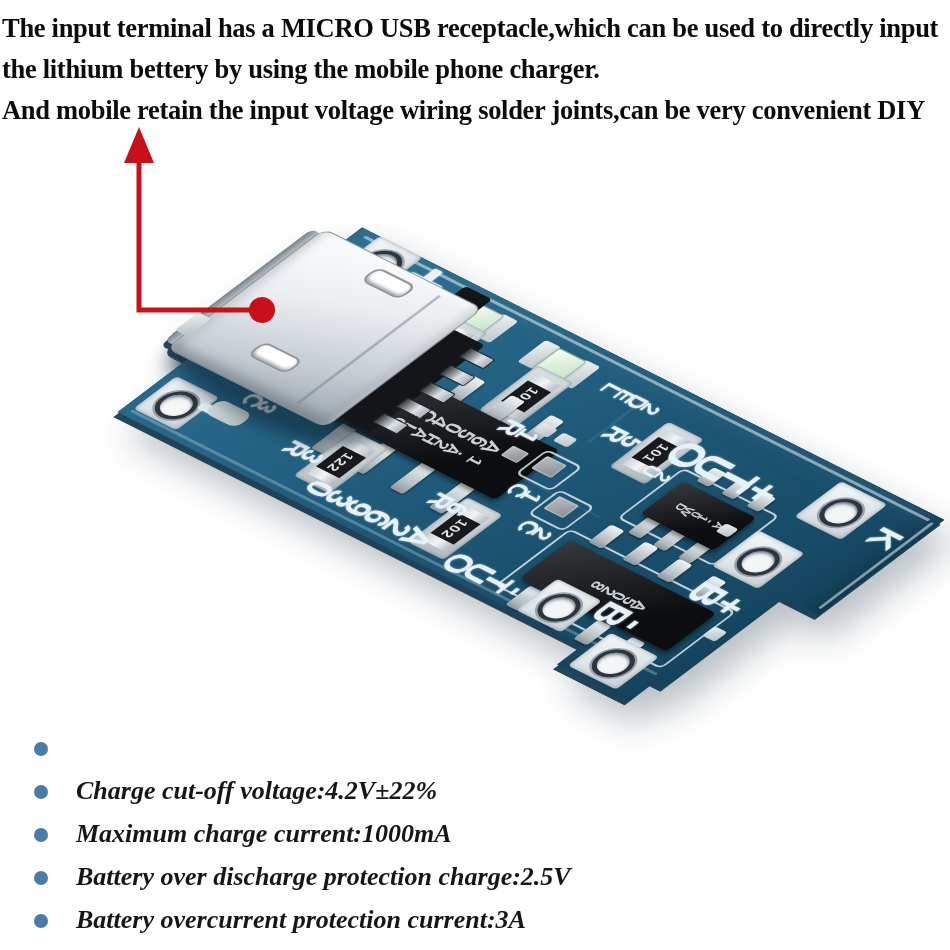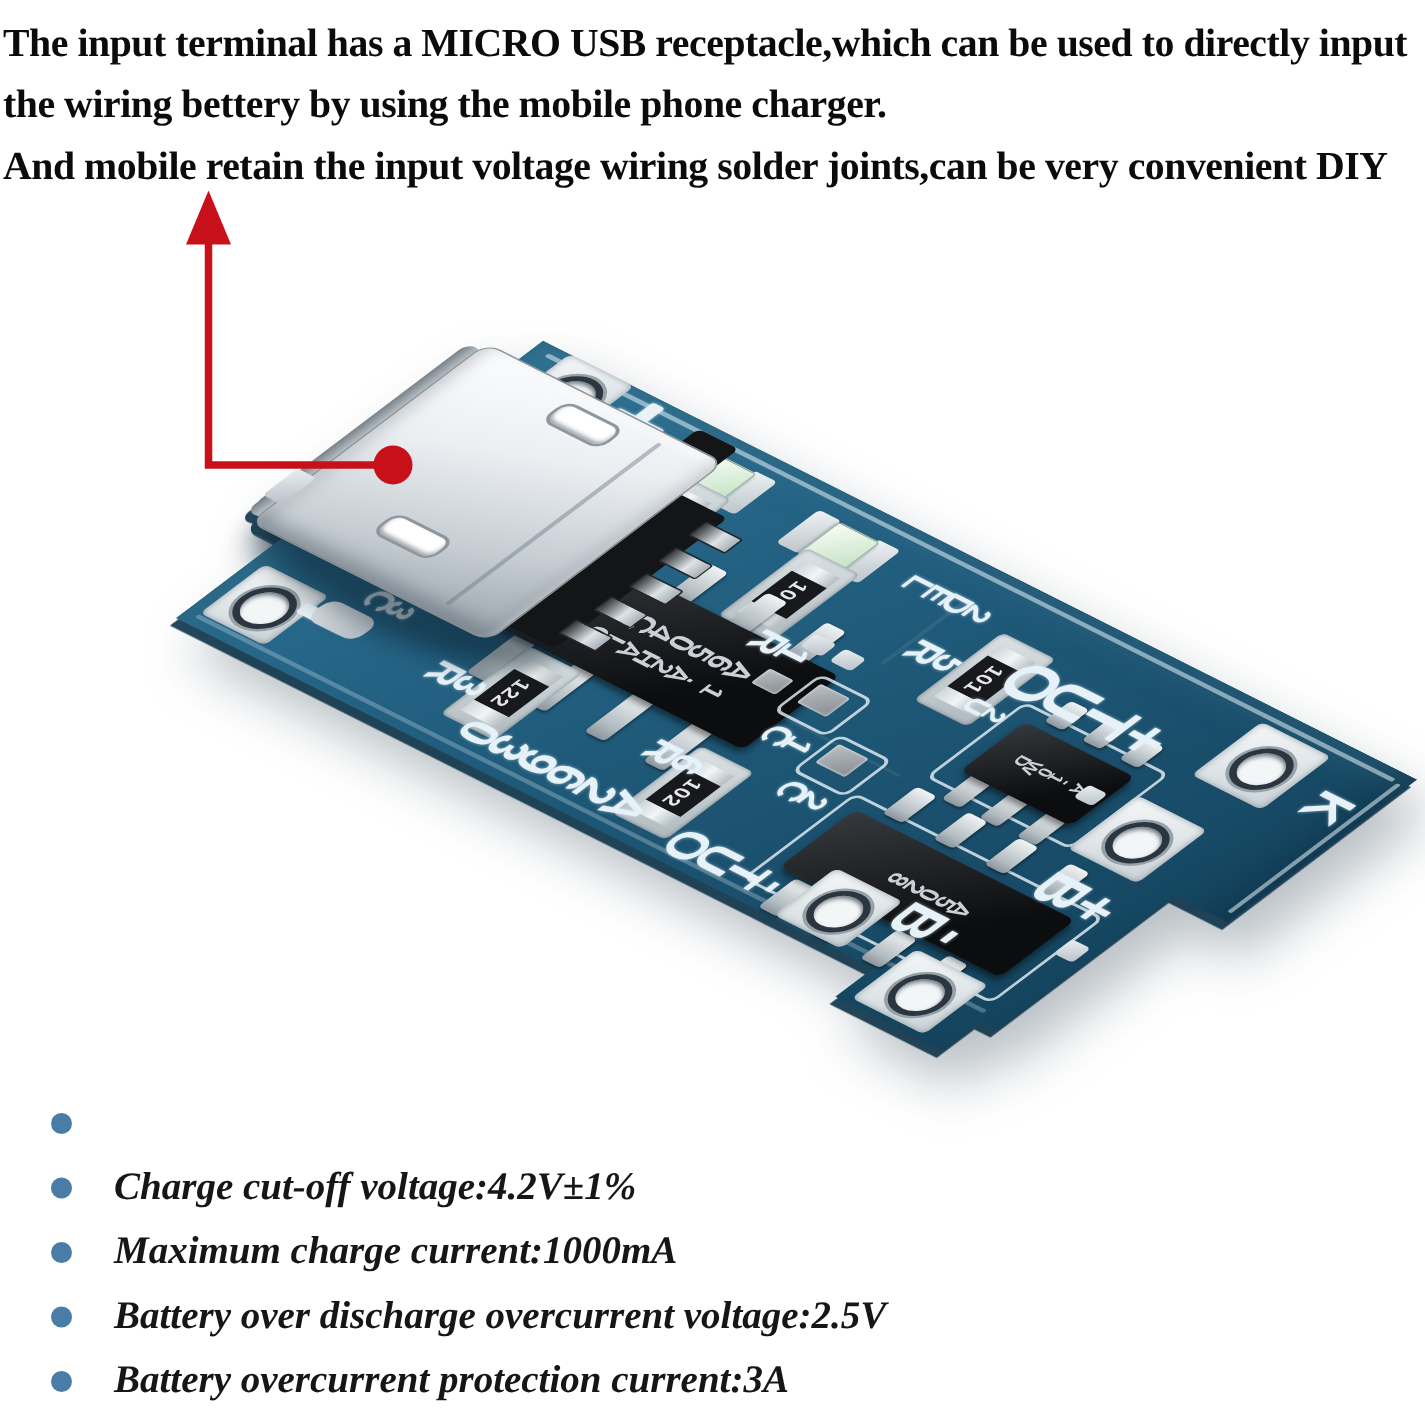--- a/index.html
+++ b/index.html
@@ -77,21 +77,21 @@
   .usb-pin{position:absolute;width:26px;height:12px;border-radius:2px;border:1px solid #23262a;
        background:linear-gradient(90deg,#34383c,#dde3e7 60%,#aab2b8);}
 </style>
 </head>
 <body>
 
 <div class="stage">
 
   <div>
     <div class="headline-line" style="top:13px">The input terminal has a MICRO USB receptacle,which can be used to directly input</div>
-    <div class="headline-line" style="top:54px">the wiring bettery by using the mobile phone charger.</div>
+    <div class="headline-line" style="top:54px">the lithium bettery by using the mobile phone charger.</div>
     <div class="headline-line" style="top:95px">And mobile retain the input voltage wiring solder joints,can be very convenient DIY</div>
   </div>
 
   <div class="board-outer">
     <div class="board">
       <div class="board-bg"></div>
 
       <div class="silkline" style="left:10px;top:6px;width:632px;height:3px"></div>
       <div class="silkline" style="left:645px;top:8px;width:3px;height:126px"></div>
       <div class="silkline" style="left:8px;top:263px;width:588px;height:3px;opacity:.5"></div>
@@ -368,29 +368,29 @@
     <polygon points="139,127 124,163 154,163" fill="#c8101a"></polygon>
     <circle cx="262" cy="310" r="13" fill="#c8101a"></circle>
   </svg>
 
   <div>
     <div class="spec-row" style="top:733px">
         <span class="dot"></span>
       </div>
     <div class="spec-row" style="top:776px">
         <span class="dot"></span>
-        <span class="spec-text">Charge cut-off voltage:4.2V±1%</span>
+        <span class="spec-text">Charge cut-off voltage:4.2V±22%</span>
       </div>
     <div class="spec-row" style="top:819px">
         <span class="dot"></span>
         <span class="spec-text">Maximum charge current:1000mA</span>
       </div>
     <div class="spec-row" style="top:862px">
         <span class="dot"></span>
-        <span class="spec-text">Battery over discharge overcurrent voltage:2.5V</span>
+        <span class="spec-text">Battery over discharge protection charge:2.5V</span>
       </div>
     <div class="spec-row" style="top:905px">
         <span class="dot"></span>
         <span class="spec-text">Battery overcurrent protection current:3A</span>
       </div>
   </div>
 
 </div>
 
 </body></html>

